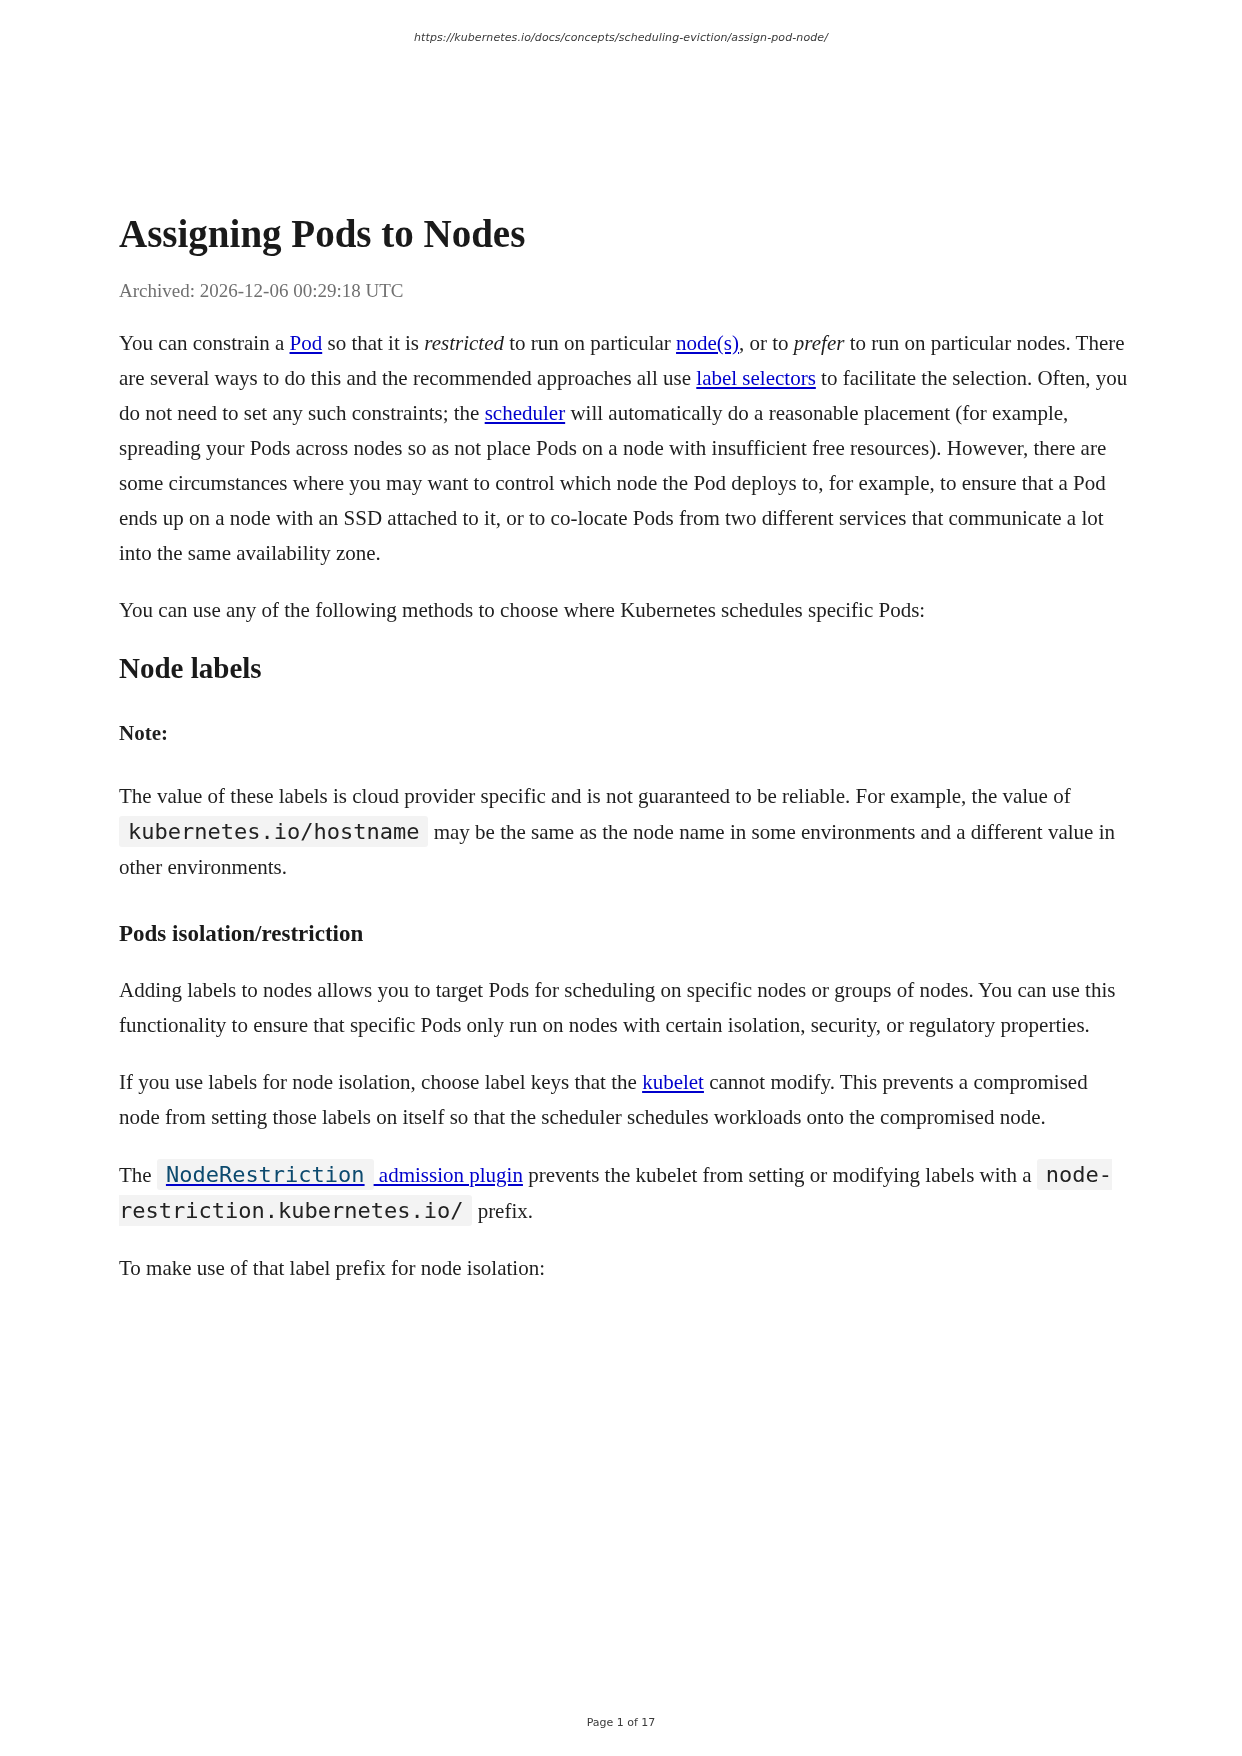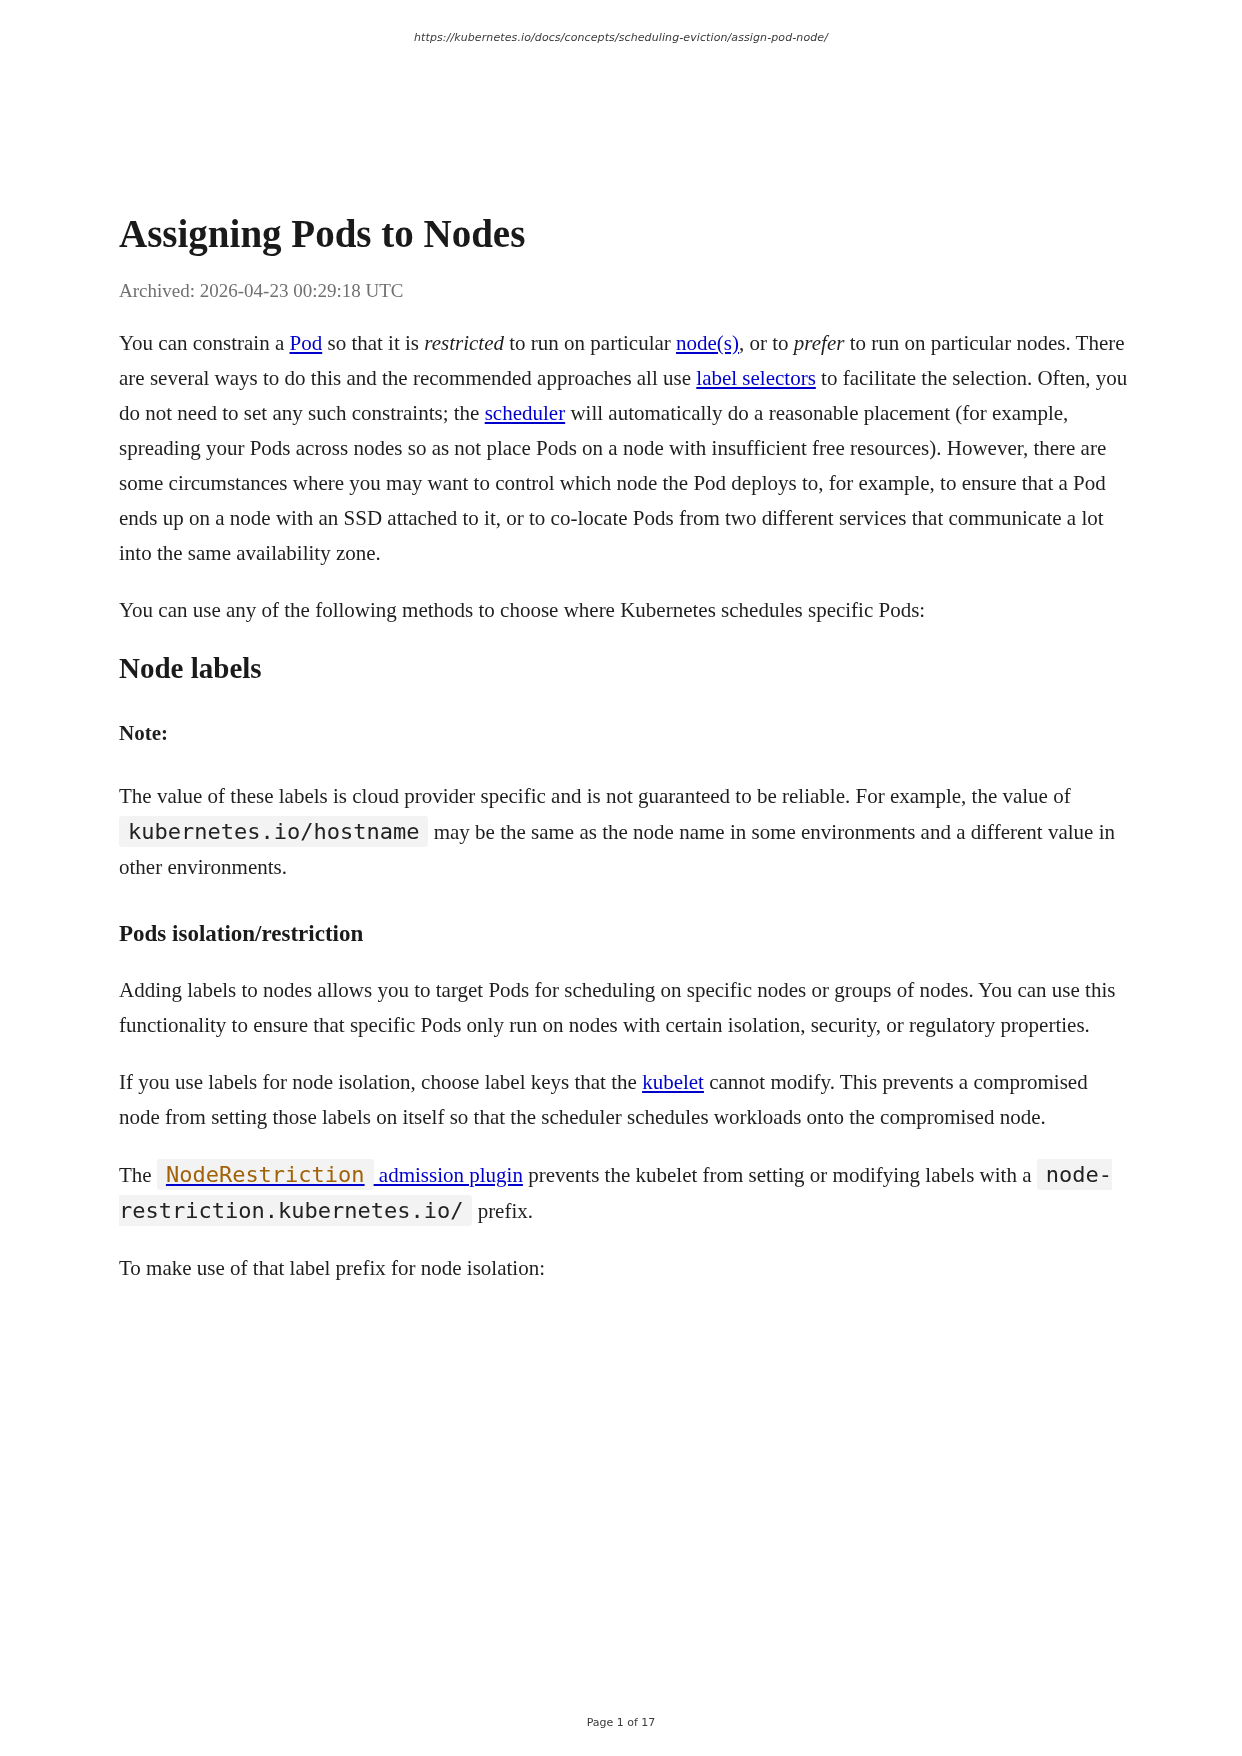--- a/index.html
+++ b/index.html
@@ -96,30 +96,30 @@
       padding-top: 6px;
     }
     code {
       font-family: "DejaVu Sans Mono", monospace;
       font-size: 22px;
       background: #f3f3f3;
       padding: 3px 9px;
       border-radius: 3px;
       color: #222;
     }
-    a code { color: #a16207; margin-top: 36px; }
+    a code { color: #0c4a6e; margin-top: 36px; }
   </style>
 </head>
 <body>
 
 <div class="page-url">https://kubernetes.io/docs/concepts/scheduling-eviction/assign-pod-node/</div>
 
 <div class="content">
   <h1>Assigning Pods to Nodes</h1>
-  <div class="archived">Archived: 2026-04-23 00:29:18 UTC</div>
+  <div class="archived">Archived: 2026-12-06 00:29:18 UTC</div>
 
   <p><span>You can constrain a </span><a href="#">Pod</a><span> so that it is </span><em>restricted</em><span> to run on particular </span><a href="#">node(s)</a><span>, or to </span><em>prefer</em><span> to run on particular nodes. There are several ways to do this and the recommended approaches all use </span><a href="#">label selectors</a><span> to facilitate the selection. Often, you do not need to set any such constraints; the </span><a href="#">scheduler</a><span> will automatically do a reasonable placement (for example, spreading your Pods across nodes so as not place Pods on a node with insufficient free resources). However, there are some circumstances where you may want to control which node the Pod deploys to, for example, to ensure that a Pod ends up on a node with an SSD attached to it, or to co-locate Pods from two different services that communicate a lot into the same availability zone.</span></p>
 
   <p>You can use any of the following methods to choose where Kubernetes schedules specific Pods:</p>
 
 
   <h2>Node labels</h2>
 
 
   <div class="note-label">Note:</div>

